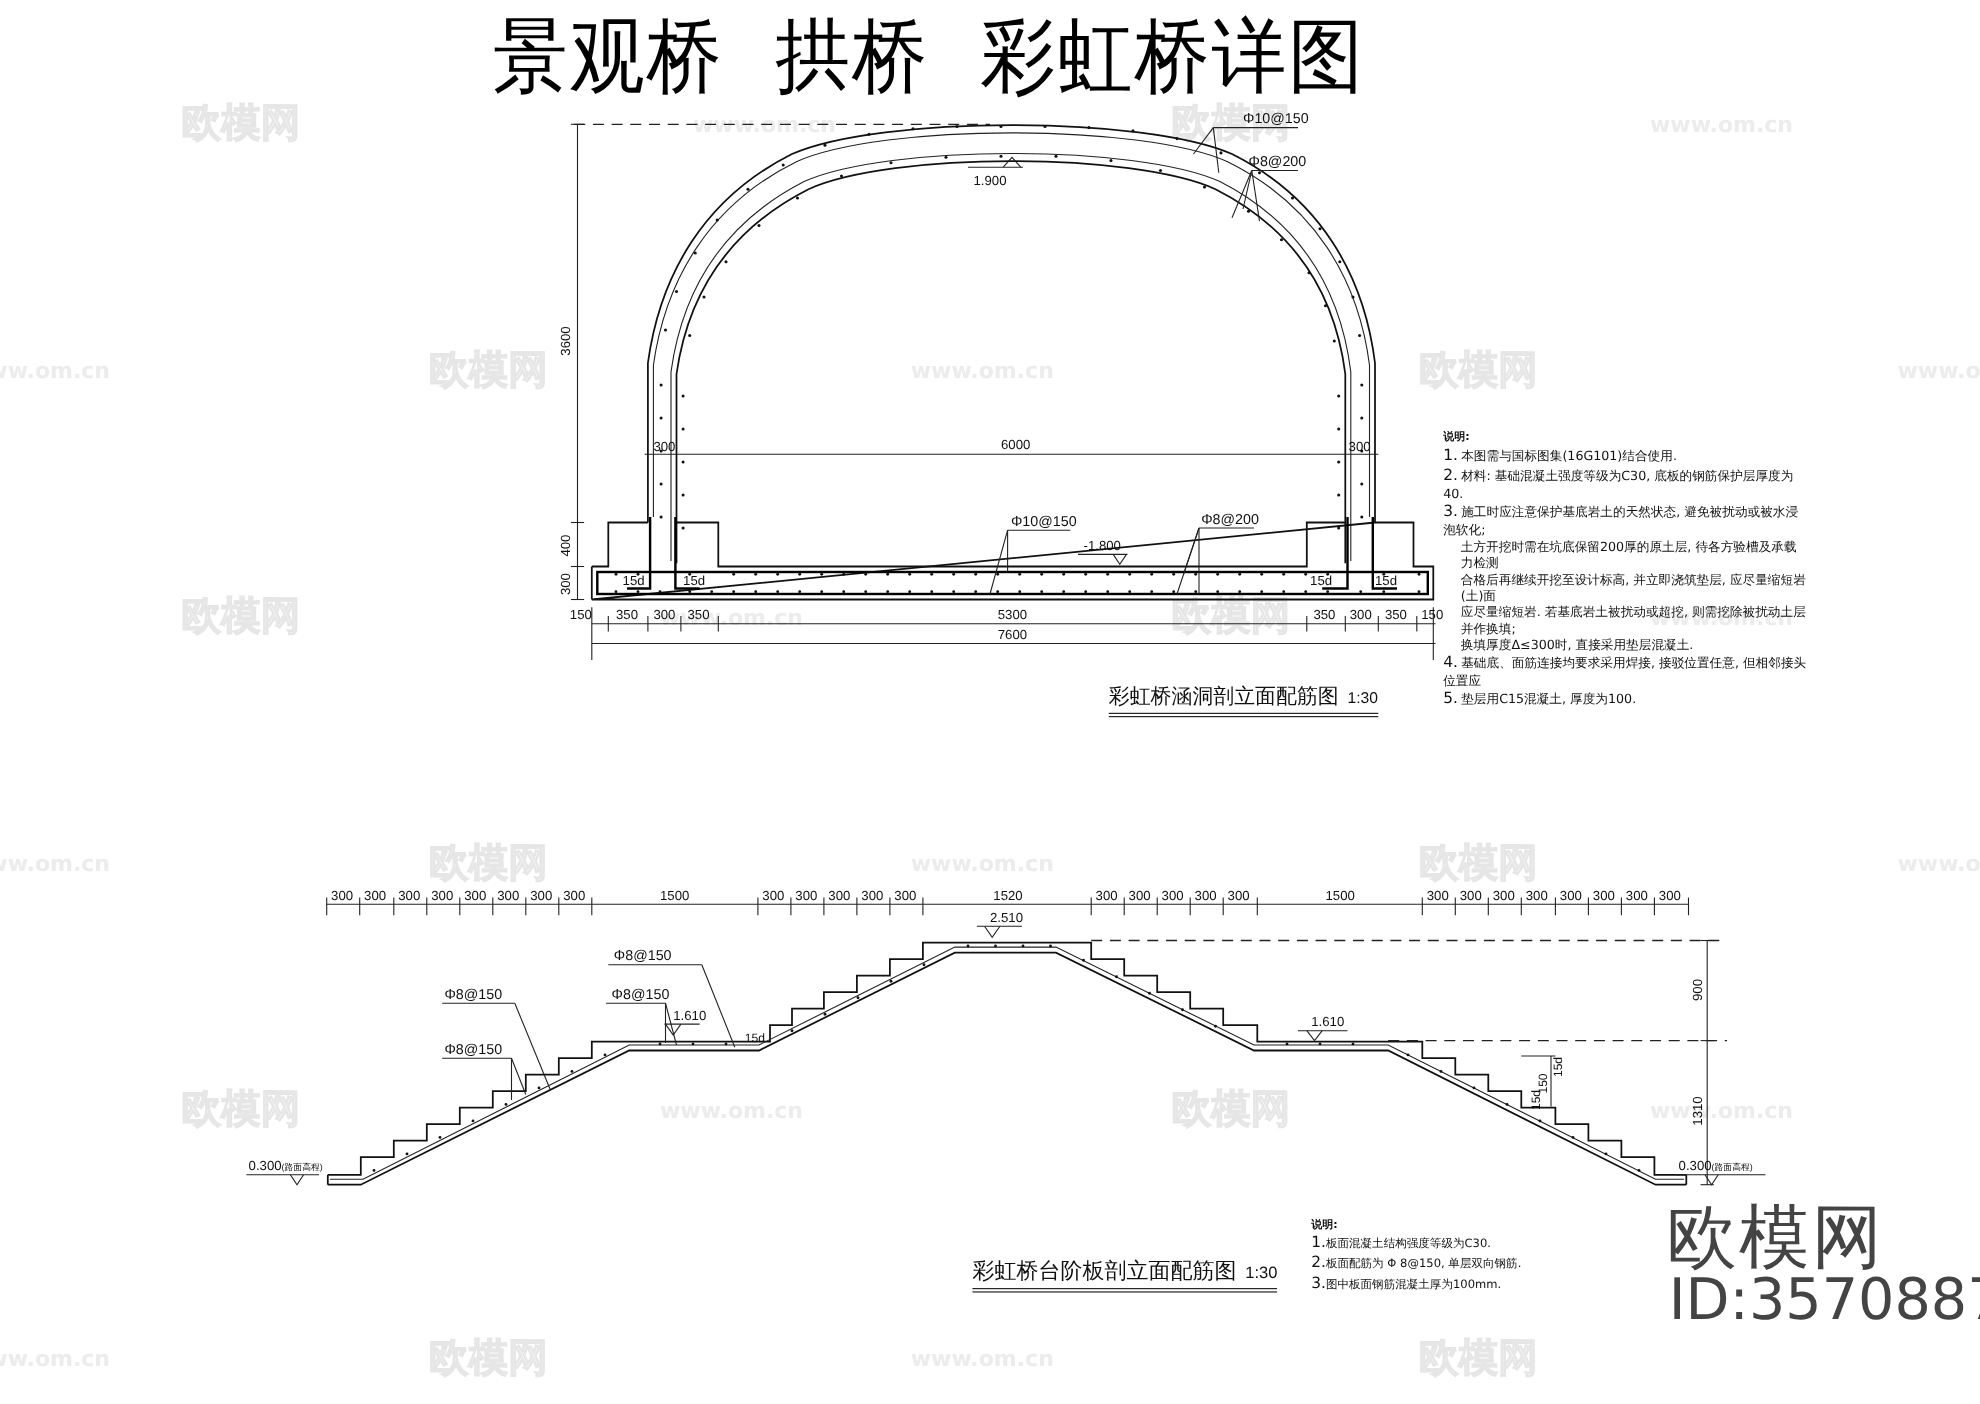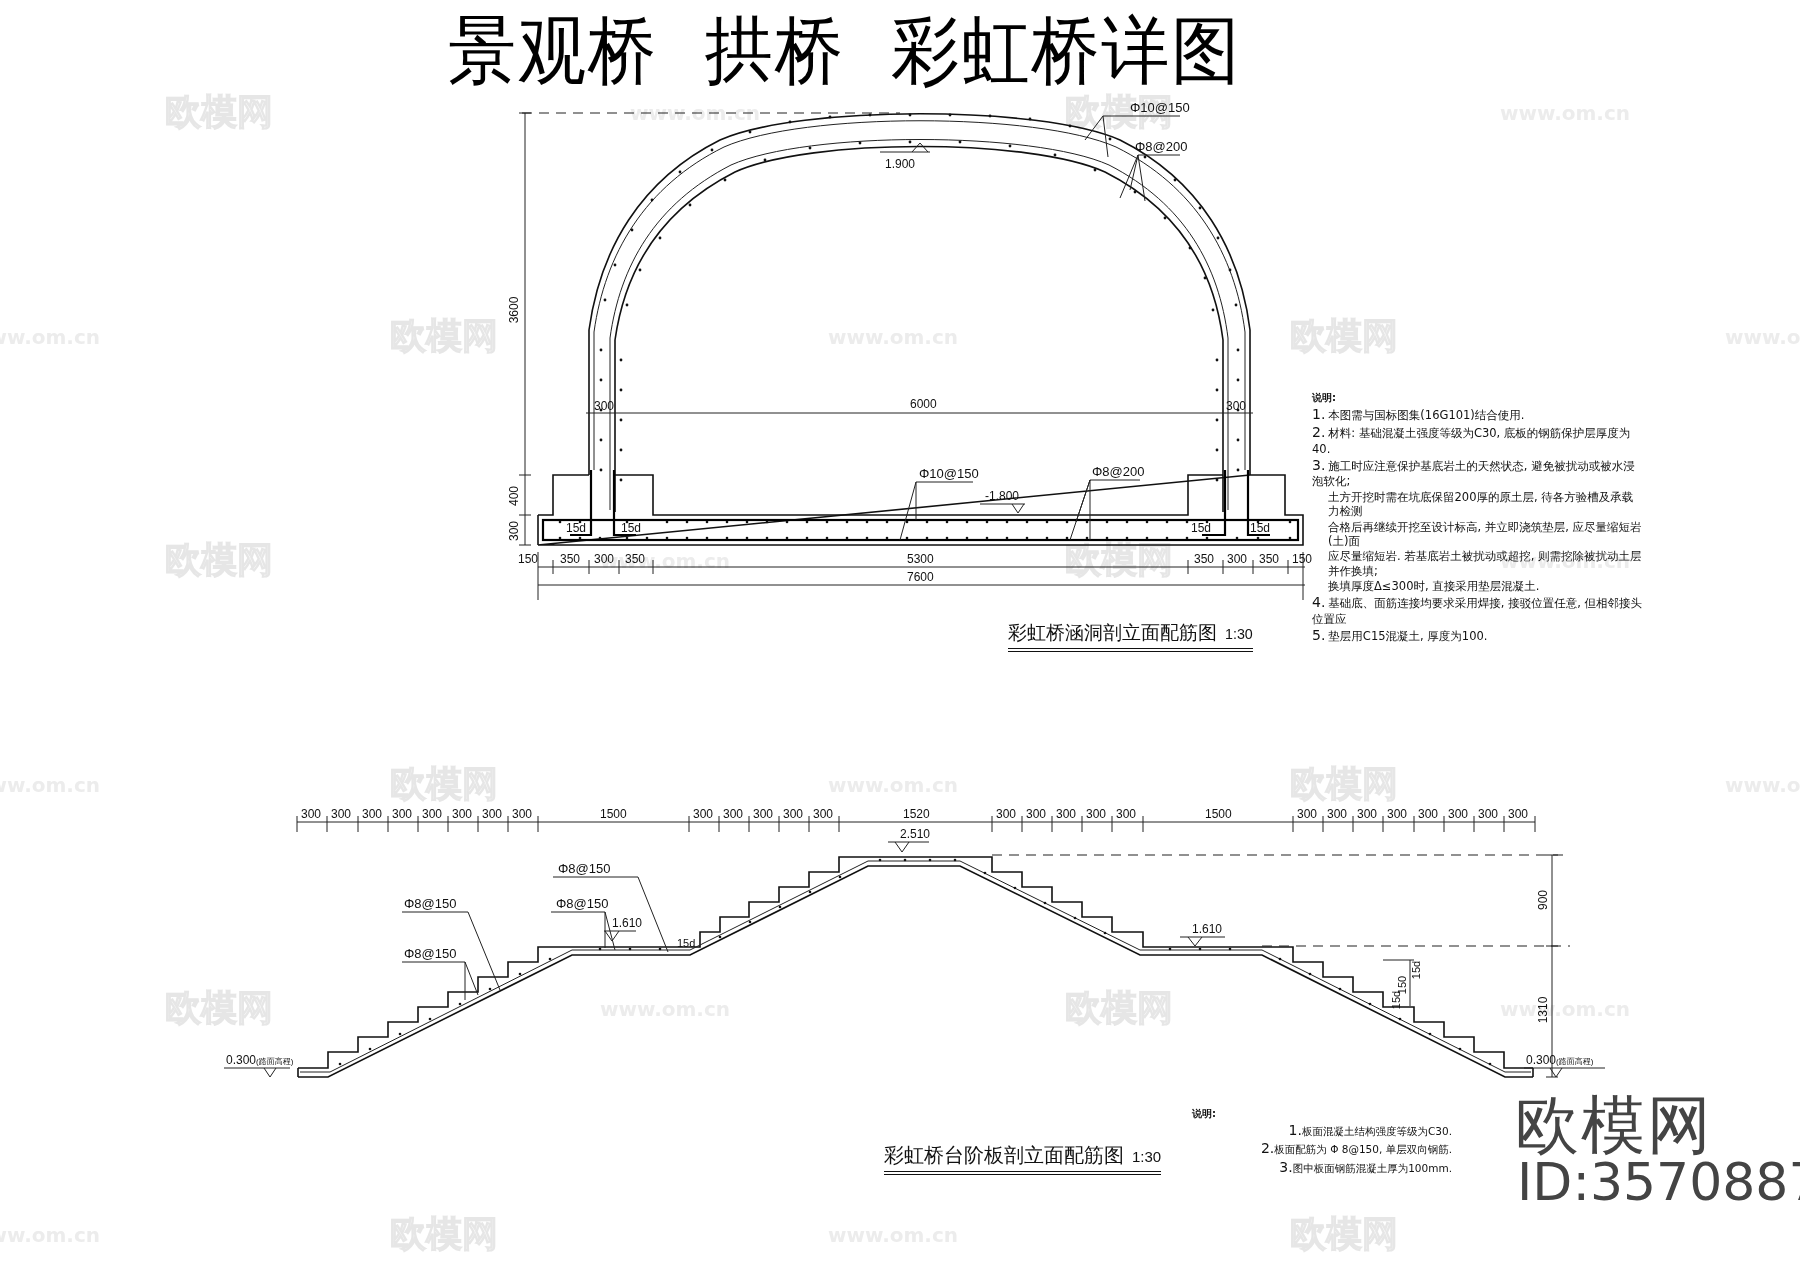--- a/index.html
+++ b/index.html
@@ -20,21 +20,21 @@
   .title { position:absolute; left:448px; top:2px; font-family:"DejaVu Serif", serif;
            font-size:74px; letter-spacing:2px; white-space:pre; color:#000; transform:scaleX(0.92); transform-origin:left top; }
   .notes { position:absolute; font-family:"DejaVu Sans", sans-serif; color:#111; line-height:1.25; }
   .notes1 { left:1312px; top:392px; font-size:11.5px; width:330px; }
   .notes1 .hd, .notes2 .hd { font-weight:bold; font-size:10px; }
   .notes1 .row { margin:1px 0; }
   .notes1 .row .n { font-size:14px; margin-right:3px; }
   .notes1 .sub { padding-left:16px; margin:1px 0; }
   .notes2 { left:1192px; top:1108px; font-size:10.5px; width:260px; }
   .notes2 .row .n { font-size:14px; }
-  .notes2 .row { margin:1px 0;text-align:right; }
+  .notes2 .row { margin:1px 0; }
   .caption { position:absolute; font-family:"DejaVu Serif", serif; color:#111; white-space:nowrap;
              border-bottom:4px double #111; padding-bottom:2px; }
   .caption .scale { font-family:"Liberation Sans", sans-serif; font-size:0.75em; margin-left:8px;margin-top:48px; }
   .cap1 { left:1008px; top:620px; font-size:19px; }
   .cap2 { left:884px; top:1142px; font-size:20px; }
   .brand { position:absolute; left:1515px; top:1090px; color:#444; font-family:"DejaVu Sans", sans-serif; }
   .brand .name { font-size:64px; line-height:70px; letter-spacing:2px; }
   .brand .id { font-size:52px; line-height:44px; margin-left:2px; }
 </style>
 </head>

